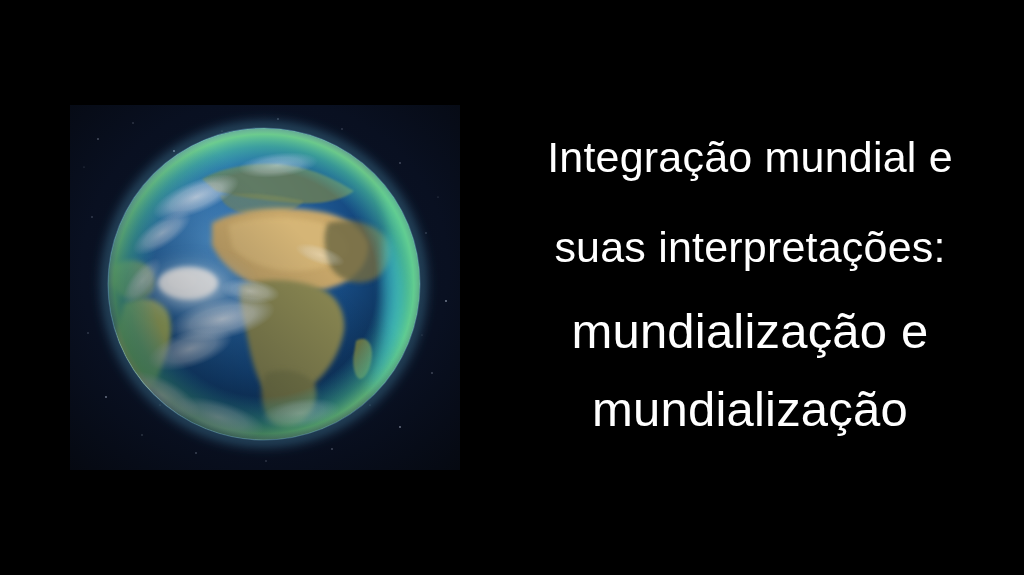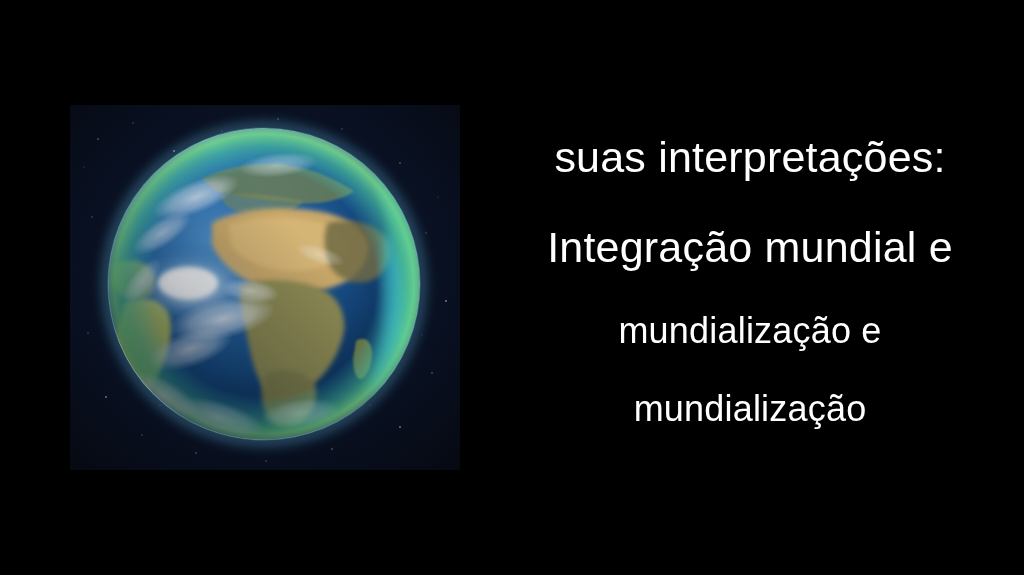--- a/index.html
+++ b/index.html
@@ -51,21 +51,21 @@
     text-align: center;
     white-space: nowrap;
     font-weight: 400;
     letter-spacing: 0.2px;
   }
   .line-major {
     font-size: 43px;
     line-height: 90px;
   }
   .line-minor {
-    font-size: 36px;
+    font-size: 49px;
     line-height: 78px;
   }
 </style>
 </head>
 <body>
 
 <div id="slide">
 
   <div id="earth-figure">
     <svg viewBox="0 0 390 365" xmlns="http://www.w3.org/2000/svg">
@@ -236,19 +236,19 @@
         </g>
 
         <circle cx="194" cy="179" r="156" fill="url(#shadeGrad)"></circle>
       </g>
 
       <circle cx="194" cy="179" r="156" fill="none" stroke="#8fd8f0" stroke-width="1.2" opacity="0.28"></circle>
     </svg>
   </div>
 
   <div id="title-block">
+    <div class="title-line line-major">Integração mundial e</div>
     <div class="title-line line-major">suas interpretações:</div>
-    <div class="title-line line-major">Integração mundial e</div>
     <div class="title-line line-minor">mundialização e</div>
     <div class="title-line line-minor">mundialização</div>
   </div>
 
 </div>
 
 </body></html>

